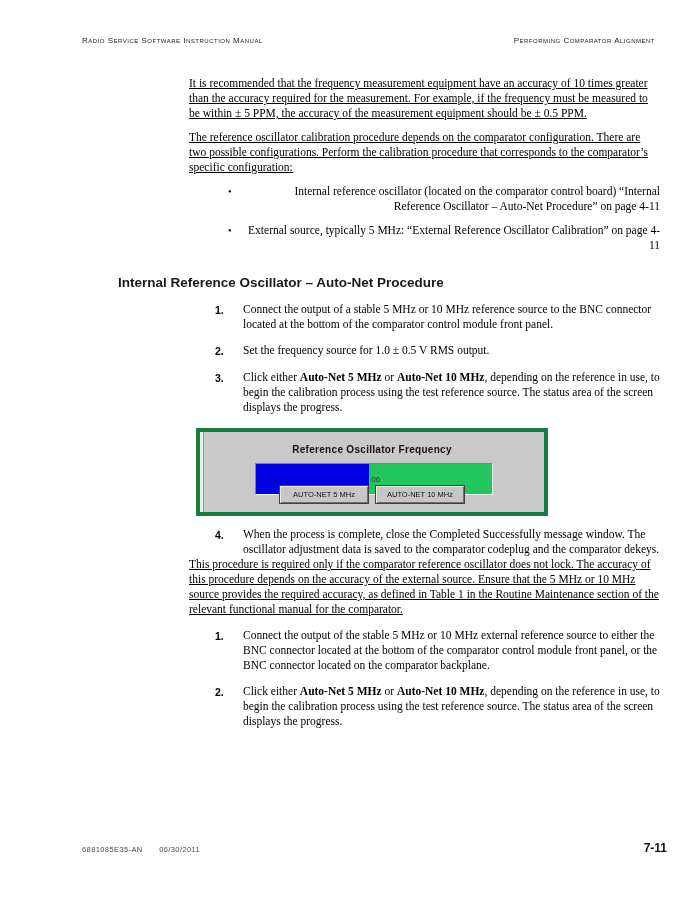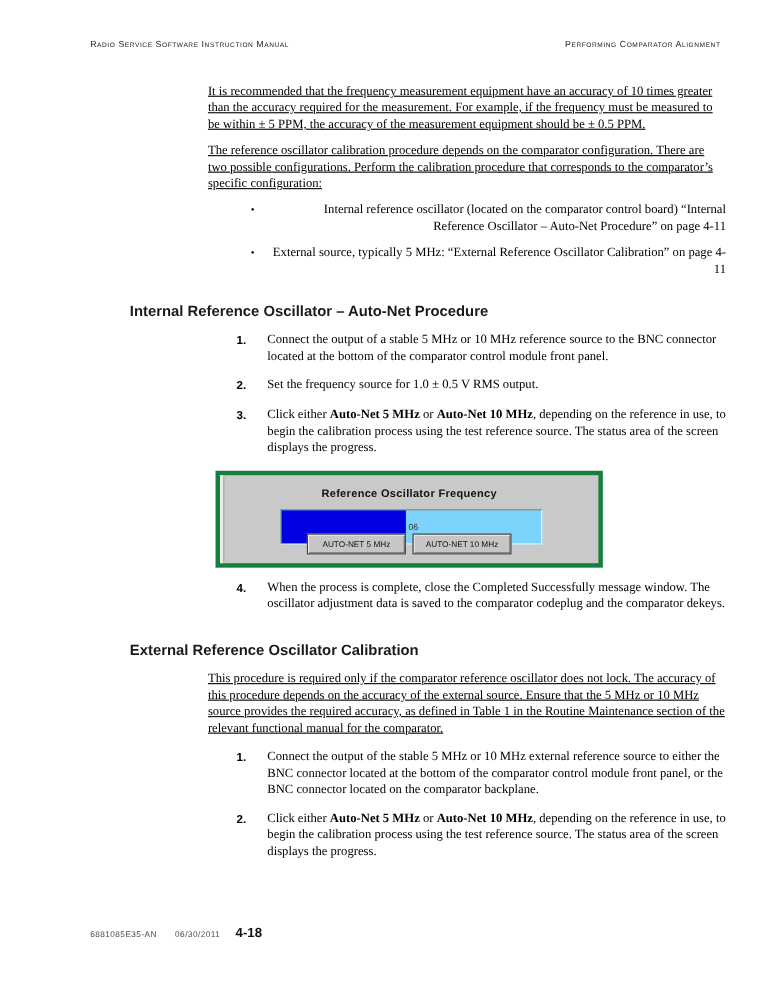--- a/index.html
+++ b/index.html
@@ -41,43 +41,43 @@
     position:absolute; left:0; top:0; bottom:0; width:4px;
     background:#ececec; border-right:1px solid #9a9a9a;
   }
   .shot-title {
     position:absolute; top:12px; left:0; right:0; text-align:center;
     font-family:"Liberation Sans", sans-serif; font-weight:bold;
     font-size:10px; color:#111; letter-spacing:0.3px;
   }
   .progress-field {
     position:absolute; left:55px; top:31px; width:238px; height:32px;
-    background:#7dd3fc; display:flex; align-items:center;
+    background:#22c55e; display:flex; align-items:center;
     border-top:1px solid #828282; border-left:1px solid #828282;
     border-bottom:1px solid #f2f2f2; border-right:1px solid #f2f2f2;
   }
   .progress-fill { height:100%; }
   .progress-label {
     font-family:"Liberation Sans", sans-serif; font-size:8px;
     color:#333; margin-left:2px;
   }
   .shot-buttons {
     position:absolute; left:0; right:0; bottom:8px;
     display:flex; justify-content:center; gap:6px;
   }
   .shot-btn {
     width:90px; height:19px; background:#c6c6c6;
     border:1px solid #404040;
     box-shadow: inset 1px 1px 0 #efefef, inset -1px -1px 0 #6f6f6f;
     font-family:"Liberation Sans", sans-serif; font-size:7.5px; color:#111;
     display:flex; align-items:center; justify-content:center; white-space:nowrap;
   }
   .page-footer {
-    position:absolute; top:841px; left:82px; right:40px;
-    display:flex; align-items:baseline;
+    position:absolute; top:841px; left:82px; right:28px;
+    display:flex; justify-content:space-between; align-items:baseline;
     font-family:"Liberation Sans", sans-serif;
   }
   .footer-left { font-size:7.5px; color:#4a4a4a; letter-spacing:0.4px; }
   .footer-left span { margin-right:14px; }
   .footer-page { font-size:12px; font-weight:bold; color:#111; }
 </style>
 </head>
 <body>
 
 <div class="page-header">
@@ -133,21 +133,20 @@
     </div>
   </div>
 
   <div class="body-text" style="margin-top:11px;">
     <div class="step">
       <span class="step-num">4.</span>
       <span class="step-body">When the process is complete, close the Completed Successfully message window. The oscillator adjustment data is saved to the comparator codeplug and the comparator dekeys.</span>
     </div>
   </div>
 
-  <h2 class="section-title" style="margin-top:26px;">External Reference Oscillator Calibration</h2>
 
   <div class="body-text indent">
     <p class="para">This procedure is required only if the comparator reference oscillator does not lock. The accuracy of this procedure depends on the accuracy of the external source. Ensure that the 5 MHz or 10 MHz source provides the required accuracy, as defined in Table 1 in the Routine Maintenance section of the relevant functional manual for the comparator.</p>
   </div>
 
   <div class="body-text">
     <div class="step">
       <span class="step-num">1.</span>
       <span class="step-body">Connect the output of the stable 5 MHz or 10 MHz external reference source to either the BNC connector located at the bottom of the comparator control module front panel, or the BNC connector located on the comparator backplane.</span>
     </div>
@@ -157,14 +156,14 @@
     </div>
   </div>
 
 </div>
 
 <div class="page-footer">
   <div class="footer-left">
     <span>6881085E35-AN</span>
     <span>06/30/2011</span>
   </div>
-  <div class="footer-page">4-18</div>
+  <div class="footer-page">7-11</div>
 </div>
 
 </body></html>

